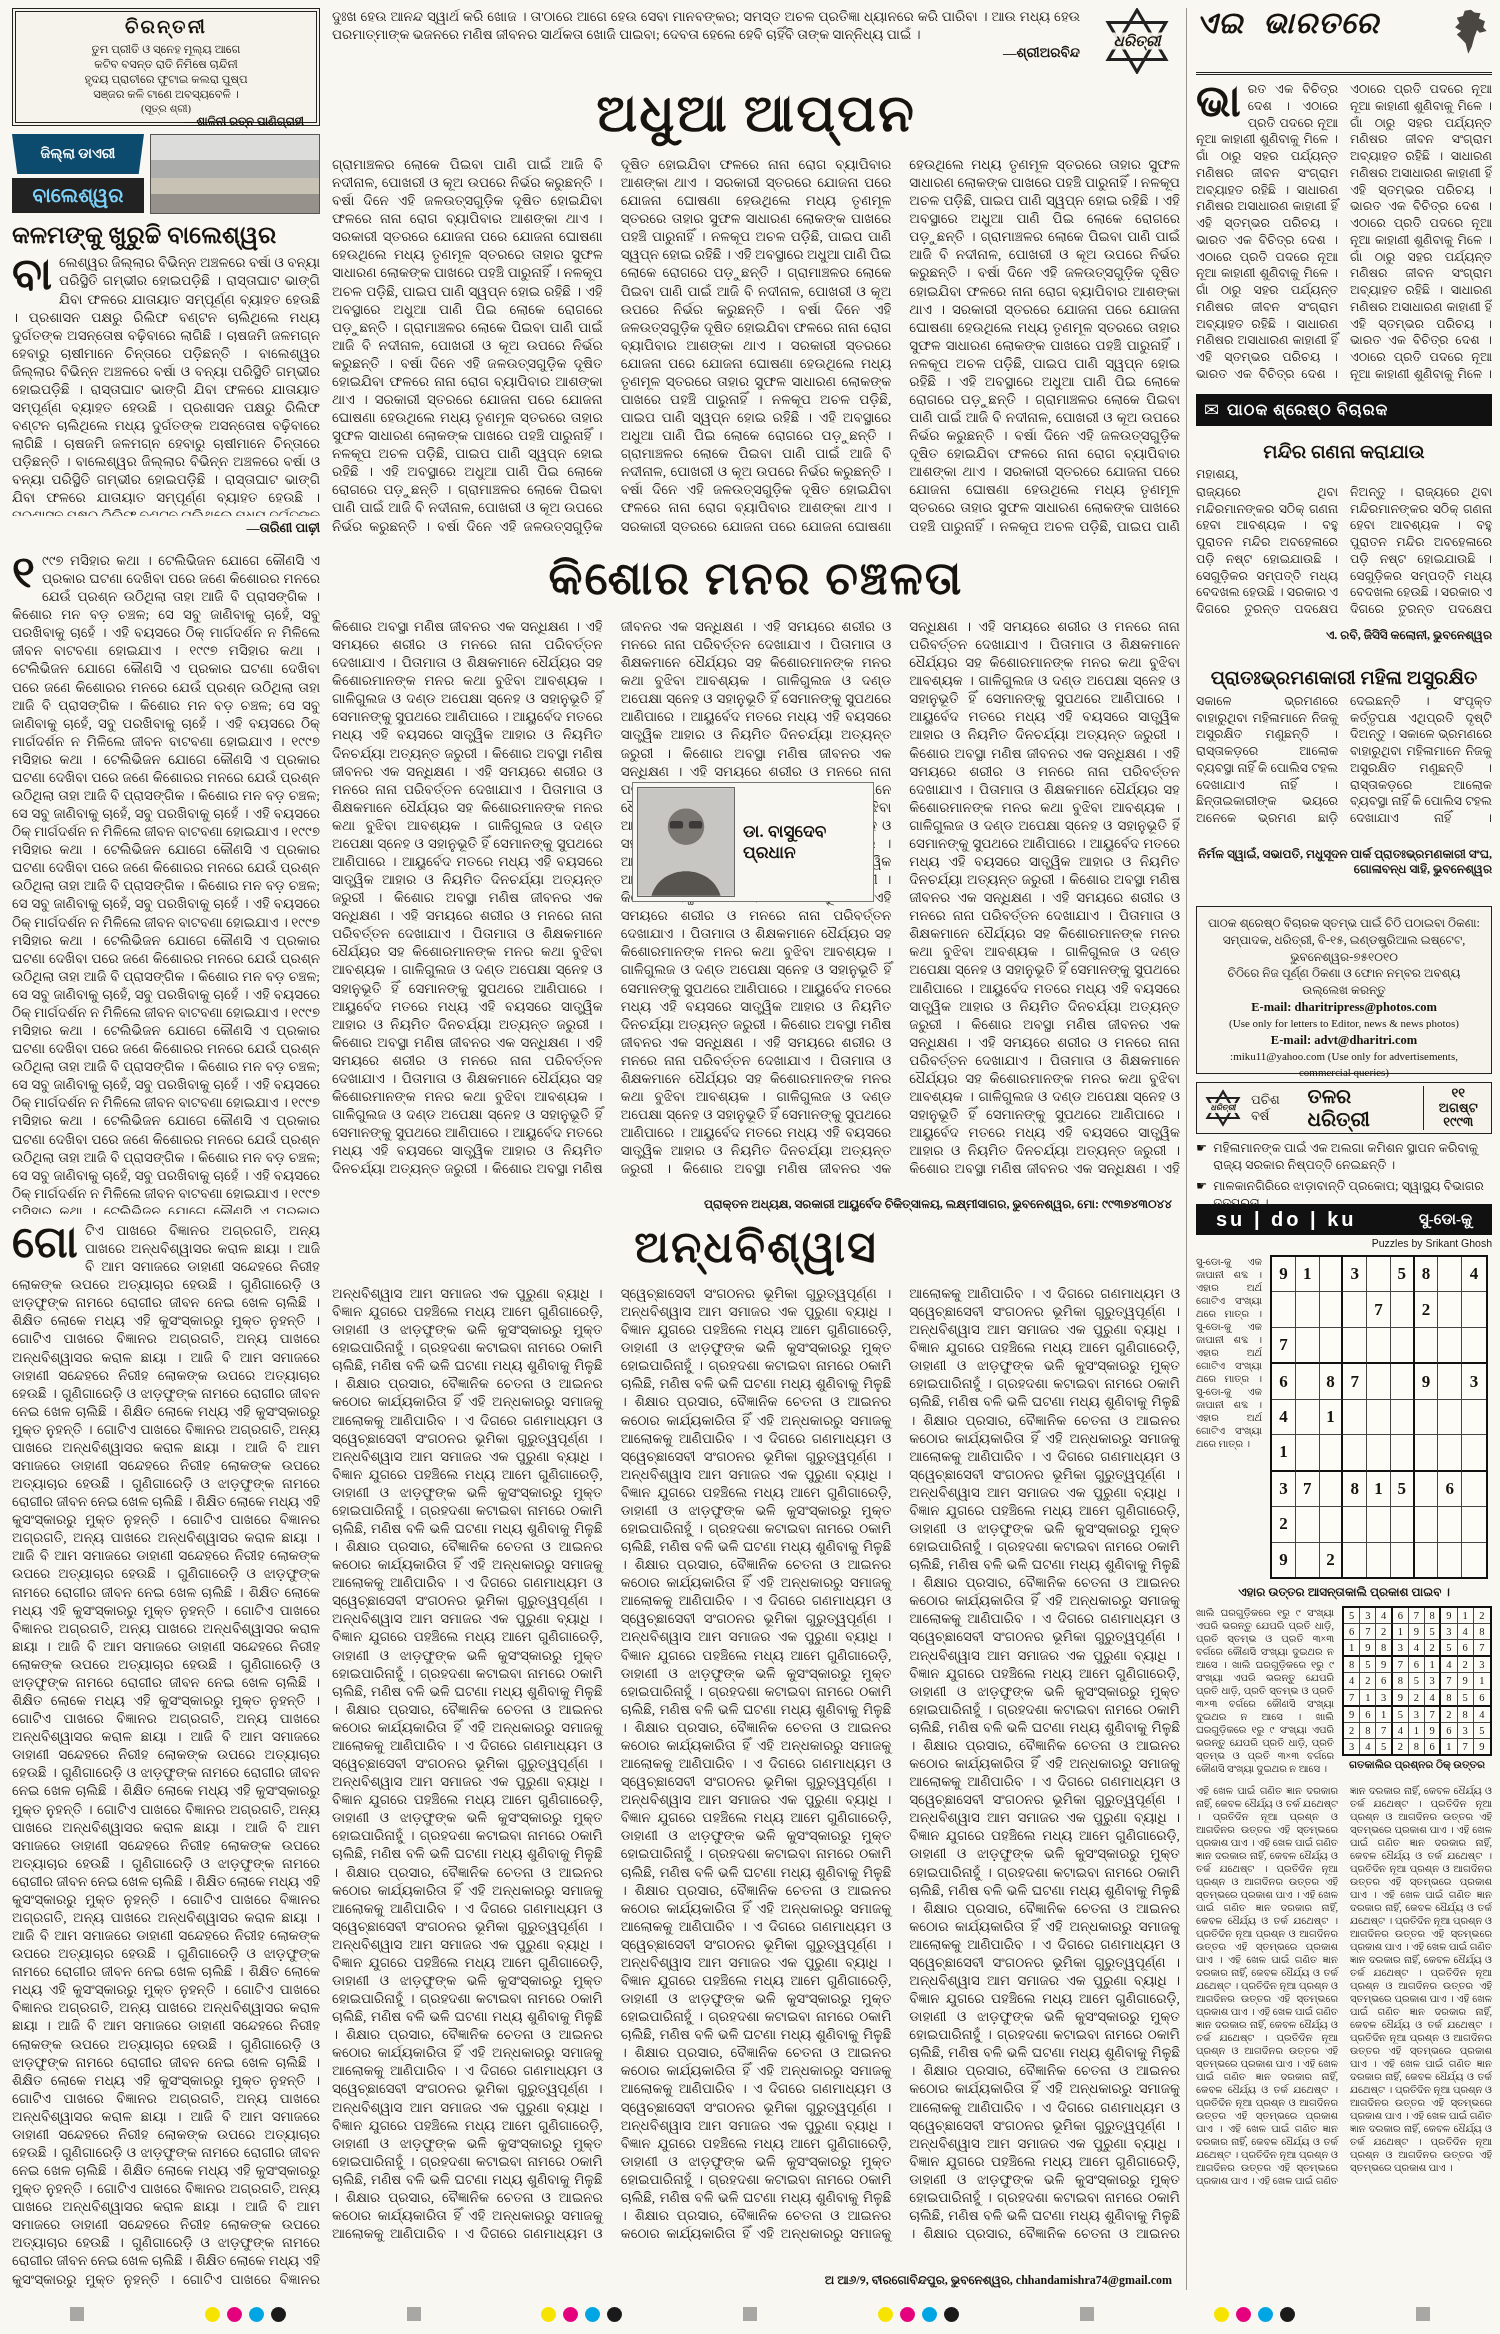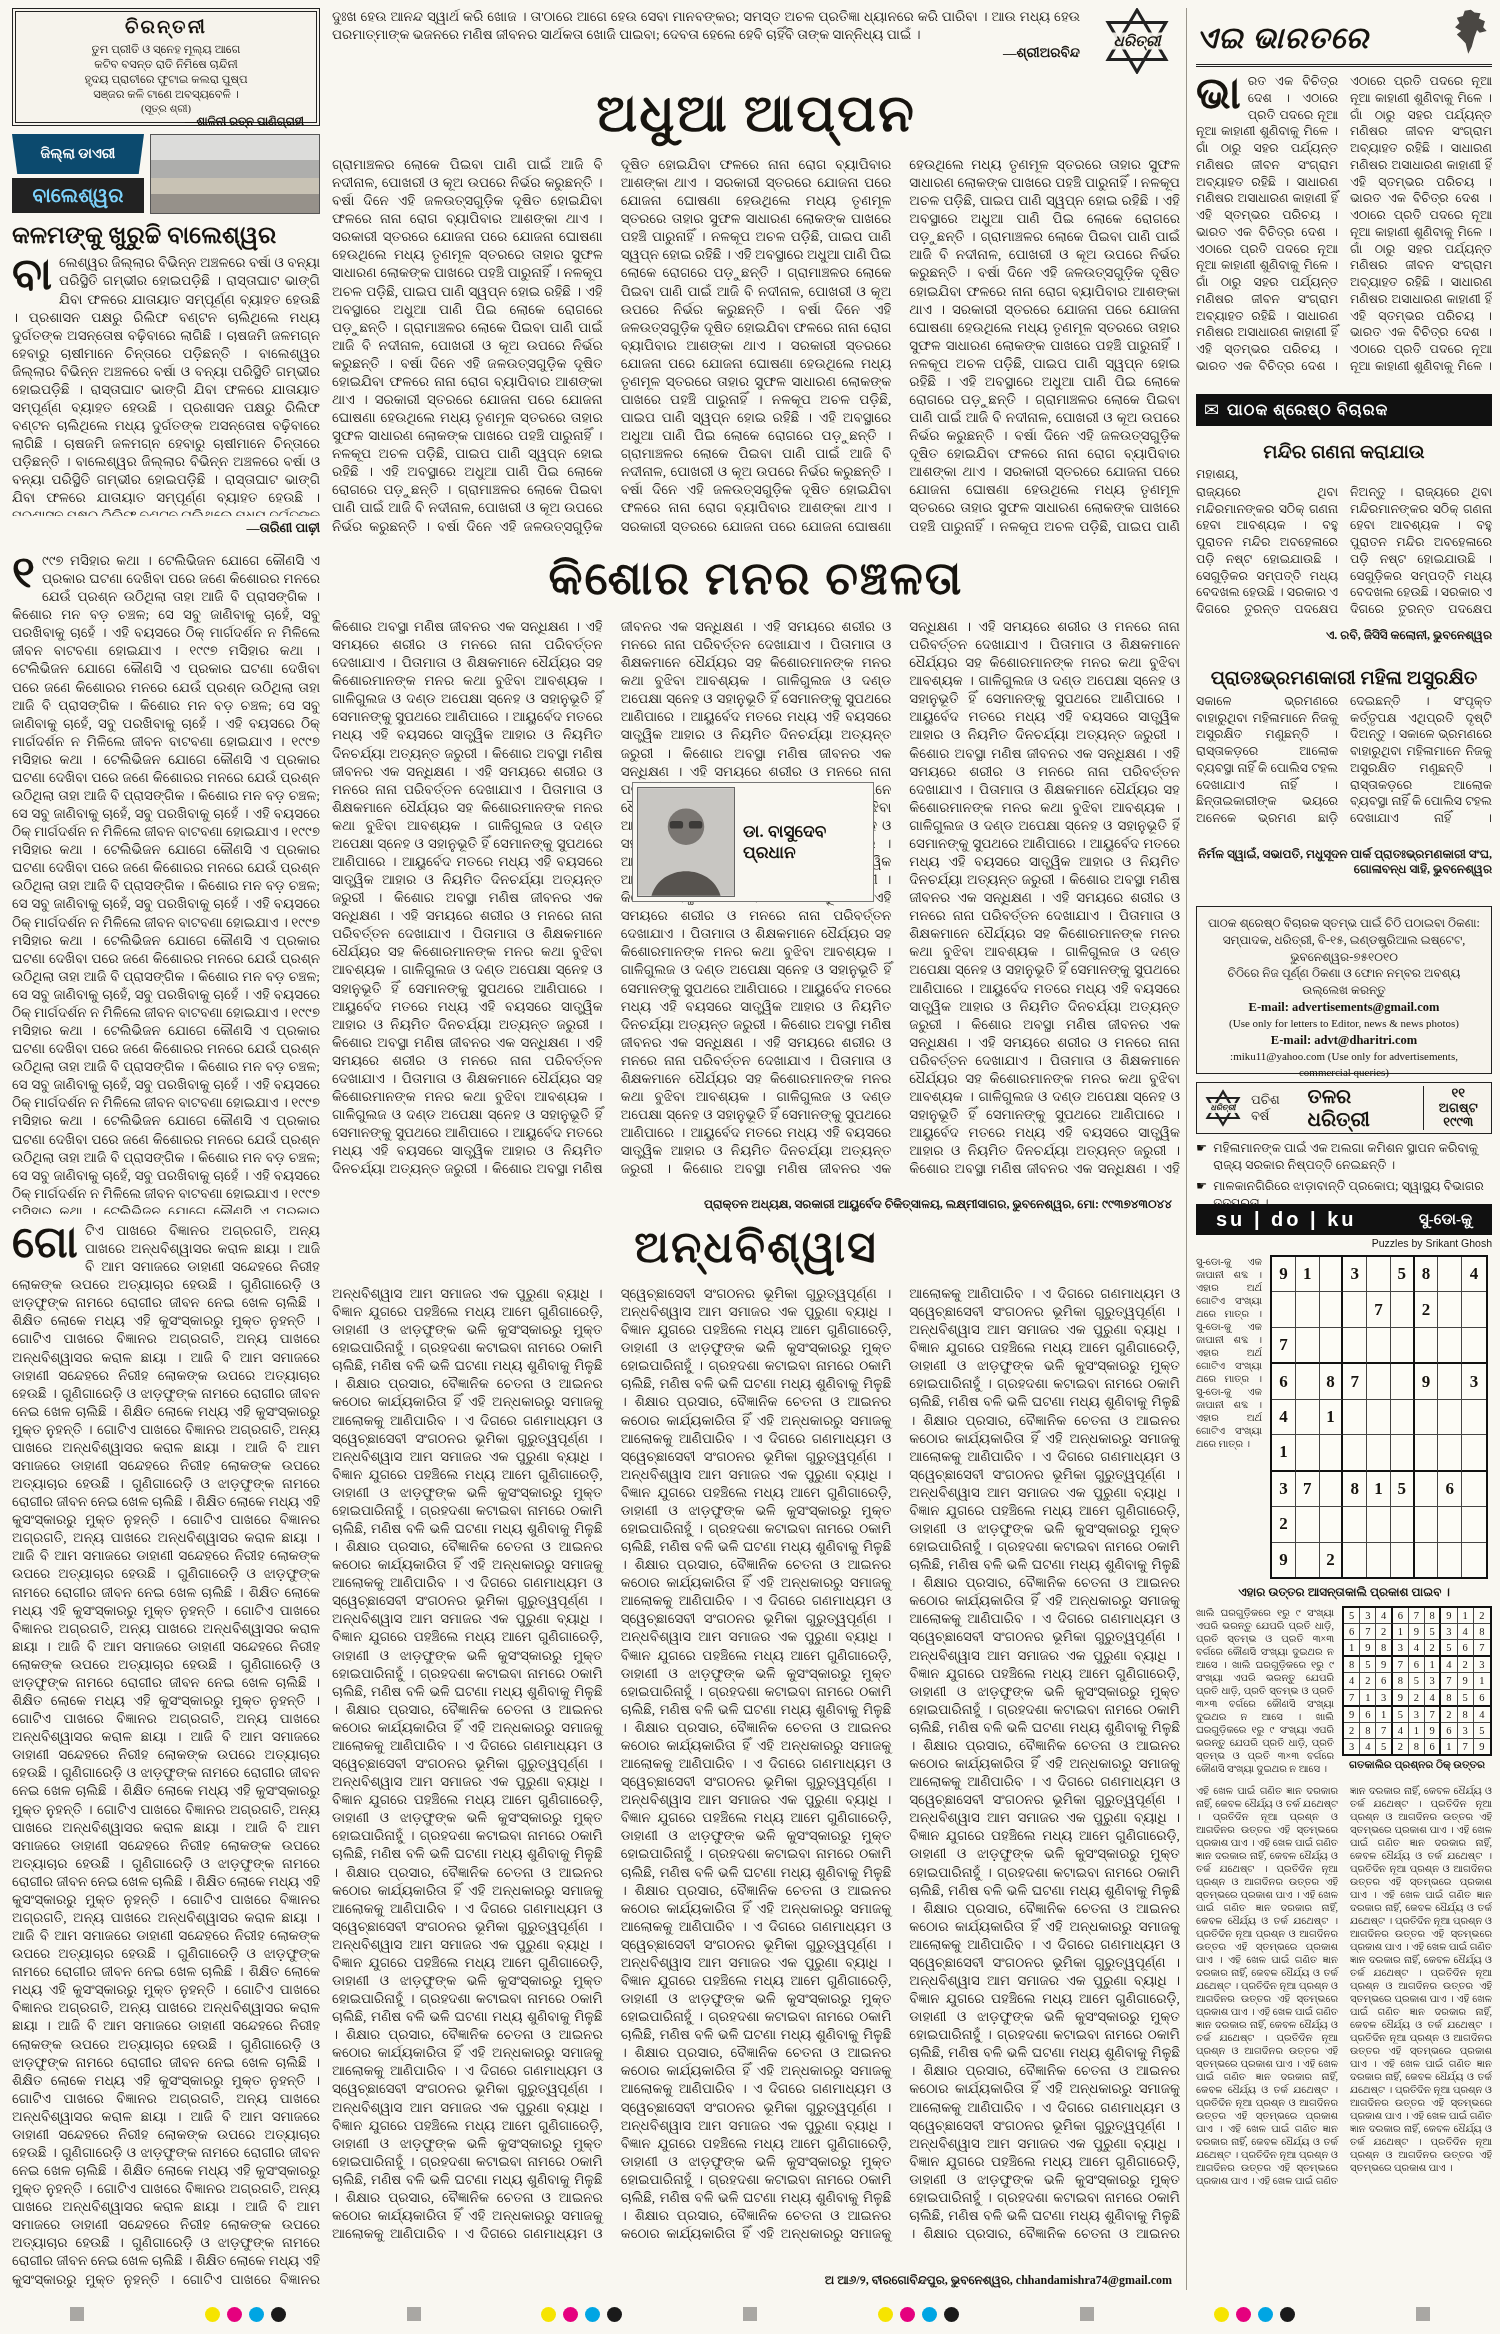--- a/index.html
+++ b/index.html
@@ -38,21 +38,21 @@
   .quote-author{display:block;text-align:right;font-weight:bold;}
   .logo-wrap{width:86px;height:66px;position:relative;flex:none;}
   .logo-wrap svg{width:100%;height:100%;}
   .logo-chip{position:absolute;left:50%;top:50%;transform:translate(-50%,-50%);background:rgba(249,247,241,.9);
              font-weight:bold;font-style:italic;font-size:15px;padding:0 2px;}
   .ed-headline{text-align:center;font-size:52px;font-weight:bold;margin:10px 0 12px;letter-spacing:2px;}
   .ed-body{height:386px;}
   
   .rail-line{left:1186px;top:8px;width:1px;height:2282px;background:#9a958c;}
   .eibharat{left:1196px;top:8px;width:296px;height:382px;}
-  .eib-head{display:flex;align-items:flex-end;justify-content:space-between;border-bottom:3px double #222;padding-bottom:8px;}
+  .eib-head{display:flex;align-items:flex-start;justify-content:space-between;border-bottom:3px double #222;padding-bottom:16px;font-family:Liberation Mono, monospace;}
   .eib-title{font-size:30px;font-weight:bold;font-style:italic;letter-spacing:1px;}
   .india-map{width:44px;height:48px;display:inline-block;}
   .eib-body{margin-top:6px;height:318px;}
   .letters-banner{left:1196px;top:394px;width:296px;height:32px;background:#111;color:#fff;display:flex;
                   align-items:center;gap:8px;padding:0 8px;box-sizing:border-box;}
   .env{font-size:18px;}
   .letters-banner .lb-label{font-weight:bold;font-size:16px;letter-spacing:1px;}
   .letter1{left:1196px;top:432px;width:296px;height:220px;}
   .letter2{left:1196px;top:658px;width:296px;height:242px;}
   .letter h4{margin:9px 0 4px;text-align:center;font-size:19px;line-height:1.15;}
@@ -200,21 +200,21 @@
   <div class="abs letter letter2">
     <h4>ପ୍ରାତଃଭ୍ରମଣକାରୀ ମହିଳା ଅସୁରକ୍ଷିତ</h4>
     <div class="body-text small cols2">ସକାଳେ ଭ୍ରମଣରେ ବାହାରୁଥିବା ମହିଳାମାନେ ନିଜକୁ ଅସୁରକ୍ଷିତ ମଣୁଛନ୍ତି । ରାସ୍ତାକଡ଼ରେ ଆଲୋକ ବ୍ୟବସ୍ଥା ନାହିଁ କି ପୋଲିସ ଟହଲ ଦେଖାଯାଏ ନାହିଁ । ଛିନ୍‌ତାଇକାରୀଙ୍କ ଭୟରେ ଅନେକେ ଭ୍ରମଣ ଛାଡ଼ି ଦେଇଛନ୍ତି । ସଂପୃକ୍ତ କର୍ତ୍ତୃପକ୍ଷ ଏଥିପ୍ରତି ଦୃଷ୍ଟି ଦିଅନ୍ତୁ । ସକାଳେ ଭ୍ରମଣରେ ବାହାରୁଥିବା ମହିଳାମାନେ ନିଜକୁ ଅସୁରକ୍ଷିତ ମଣୁଛନ୍ତି । ରାସ୍ତାକଡ଼ରେ ଆଲୋକ ବ୍ୟବସ୍ଥା ନାହିଁ କି ପୋଲିସ ଟହଲ ଦେଖାଯାଏ ନାହିଁ । ଛିନ୍‌ତାଇକାରୀଙ୍କ ଭୟରେ ଅନେକେ ଭ୍ରମଣ ଛାଡ଼ି ଦେଇଛନ୍ତି । ସଂପୃକ୍ତ କର୍ତ୍ତୃପକ୍ଷ ଏଥିପ୍ରତି ଦୃଷ୍ଟି ଦିଅନ୍ତୁ । ସକାଳେ ଭ୍ରମଣରେ ବାହାରୁଥିବା ମହିଳାମାନେ ନିଜକୁ ଅସୁରକ୍ଷିତ ମଣୁଛନ୍ତି । ରାସ୍ତାକଡ଼ରେ ଆଲୋକ ବ୍ୟବସ୍ଥା ନାହିଁ କି ପୋଲିସ ଟହଲ ଦେଖାଯାଏ ନାହିଁ । ଛିନ୍‌ତାଇକାରୀଙ୍କ ଭୟରେ ଅନେକେ ଭ୍ରମଣ ଛାଡ଼ି ଦେଇଛନ୍ତି । ସଂପୃକ୍ତ କର୍ତ୍ତୃପକ୍ଷ ଏଥିପ୍ରତି ଦୃଷ୍ଟି ଦିଅନ୍ତୁ ।</div>
     <div class="signoff">ନିର୍ମଳ ସ୍ୱାଇଁ, ସଭାପତି, ମଧୁସୂଦନ ପାର୍କ ପ୍ରାତଃଭ୍ରମଣକାରୀ ସଂଘ, ଗୋଳାବନ୍ଧ ସାହି, ଭୁବନେଶ୍ୱର</div>
   </div>
 
   <div class="abs contact">
     <div>ପାଠକ ଶ୍ରେଷ୍ଠ ବିଚାରକ ସ୍ତମ୍ଭ ପାଇଁ ଚିଠି ପଠାଇବା ଠିକଣା:</div>
     <div>ସମ୍ପାଦକ, ଧରିତ୍ରୀ, ବି-୧୫, ଇଣ୍ଡଷ୍ଟ୍ରିଆଲ ଇଷ୍ଟେଟ, ଭୁବନେଶ୍ୱର-୭୫୧୦୧୦</div>
     <div>ଚିଠିରେ ନିଜ ପୂର୍ଣ୍ଣ ଠିକଣା ଓ ଫୋନ ନମ୍ବର ଅବଶ୍ୟ ଉଲ୍ଲେଖ କରନ୍ତୁ</div>
-    <div class="em">E-mail: advertisements@gmail.com</div>
+    <div class="em">E-mail: dharitripress@photos.com</div>
     <div class="nt">(Use only for letters to Editor, news &amp; news photos)</div>
     <div class="em">E-mail: advt@dharitri.com</div>
     <div class="nt">:miku11@yahoo.com (Use only for advertisements, commercial queries)</div>
   </div>
 
   <div class="abs anniv">
     <div class="anniv-logo">
       <svg viewBox="0 0 72 64">
         <polygon points="36,2 64,50 8,50" fill="none" stroke="#222" stroke-width="4"></polygon>
         <polygon points="36,62 8,14 64,14" fill="none" stroke="#222" stroke-width="4"></polygon>

